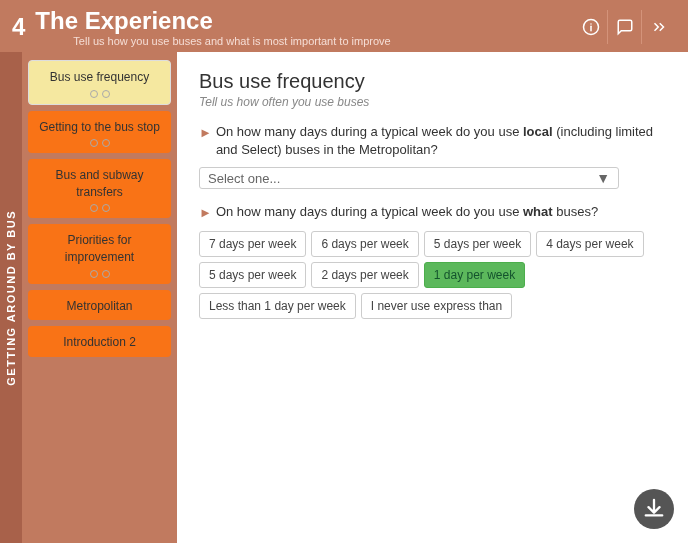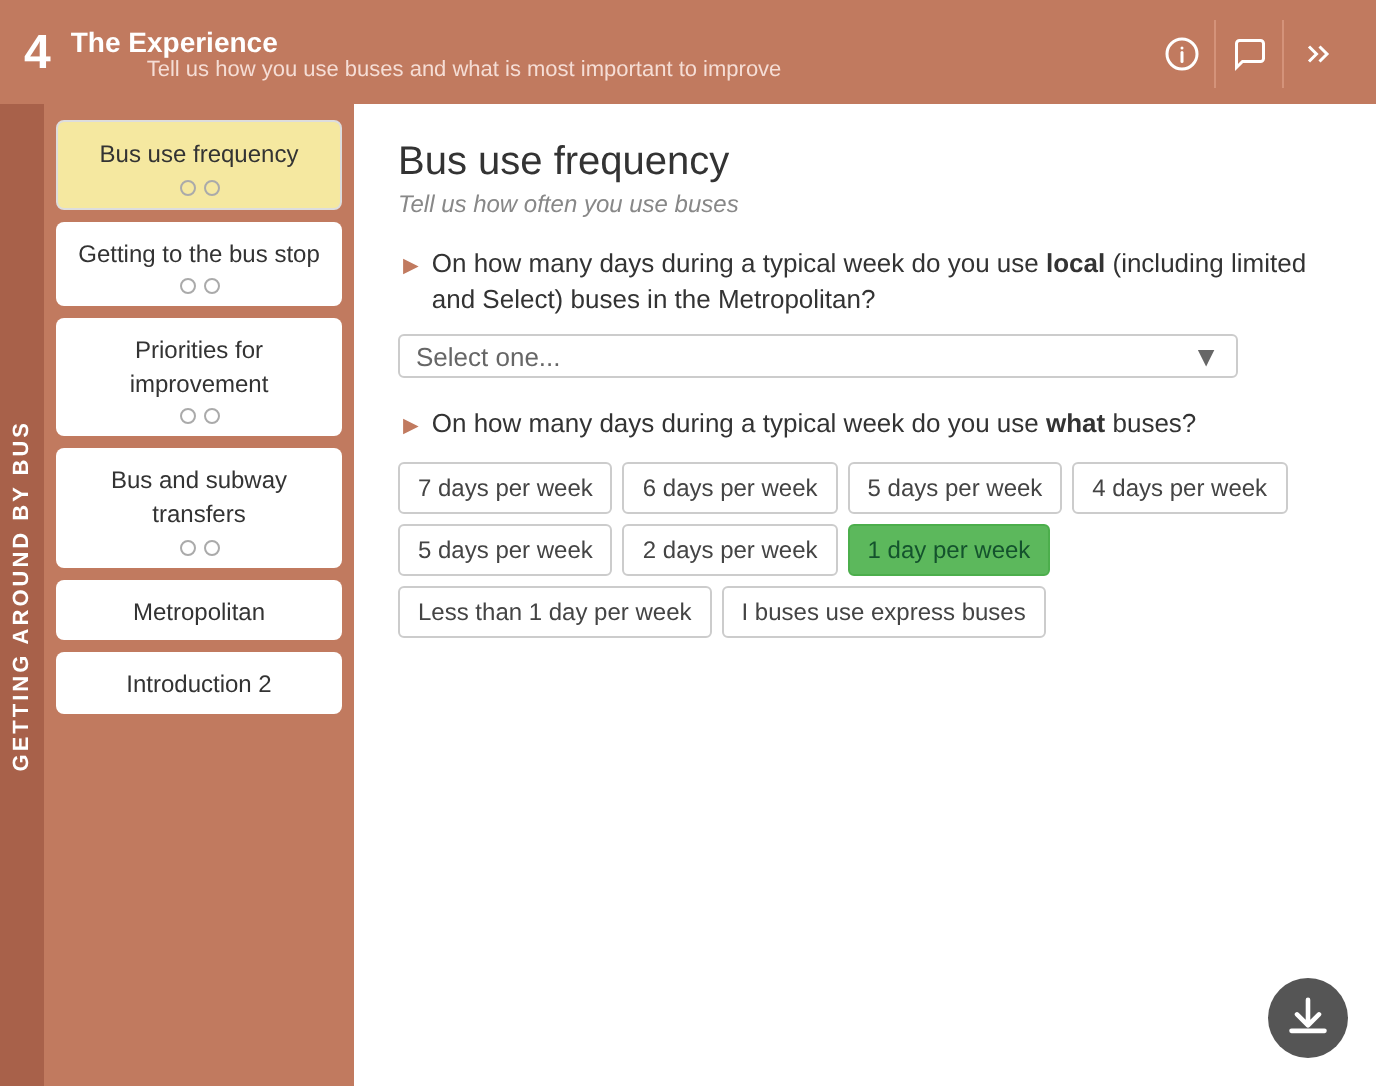--- a/index.html
+++ b/index.html
@@ -30,21 +30,21 @@
     .page-number {
       font-size: 24px;
       font-weight: bold;
       color: #fff;
     }
     .header-titles {
       display: flex;
       flex-direction: column;
     }
     .header-title {
-      font-size: 14px;
+      font-size: 24px;
       font-weight: bold;
       color: #fff;
       line-height: 1.2;
     }
     .header-subtitle {
       font-size: 11px;
       color: #f5ddd5;
       margin-left: 38px;
     }
     .header-icons {
@@ -104,21 +104,21 @@
     .sidebar {
       width: 155px;
       background: #c17a5f;
       padding: 8px 6px;
       display: flex;
       flex-direction: column;
       gap: 6px;
       flex-shrink: 0;
     }
     .sidebar-item {
-      background: #ffffff;
+      background: #f97316;
       border-radius: 4px;
       padding: 8px 8px 6px 8px;
       cursor: pointer;
       text-align: center;
     }
     .sidebar-item.active {
       background: #f5e8a0;
       border: 1px solid #ddd;
     }
     .sidebar-item-label {
@@ -304,28 +304,28 @@
       </div>
     </div>
     <div class="sidebar-item">
       <span class="sidebar-item-label">Getting to the bus stop</span>
       <div class="sidebar-dots">
         <div class="dot"></div>
         <div class="dot"></div>
       </div>
     </div>
     <div class="sidebar-item">
+      <span class="sidebar-item-label">Bus and subway transfers</span>
+      <div class="sidebar-dots">
+        <div class="dot"></div>
+        <div class="dot"></div>
+      </div>
+    </div>
+    <div class="sidebar-item">
       <span class="sidebar-item-label">Priorities for improvement</span>
-      <div class="sidebar-dots">
-        <div class="dot"></div>
-        <div class="dot"></div>
-      </div>
-    </div>
-    <div class="sidebar-item">
-      <span class="sidebar-item-label">Bus and subway transfers</span>
       <div class="sidebar-dots">
         <div class="dot"></div>
         <div class="dot"></div>
       </div>
     </div>
     <div class="sidebar-item">
       <span class="sidebar-item-label">Metropolitan</span>
     </div>
     <div class="sidebar-item">
       <span class="sidebar-item-label">Introduction 2</span>
@@ -358,21 +358,21 @@
       </div>
       <div class="button-group">
         <button class="choice-btn">7 days per week</button>
         <button class="choice-btn">6 days per week</button>
         <button class="choice-btn">5 days per week</button>
         <button class="choice-btn">4 days per week</button>
         <button class="choice-btn">5 days per week</button>
         <button class="choice-btn">2 days per week</button>
         <button class="choice-btn selected">1 day per week</button>
         <button class="choice-btn">Less than 1 day per week</button>
-        <button class="choice-btn">I buses use express buses</button>
+        <button class="choice-btn">I never use express than</button>
       </div>
     </div>
 
     <div class="bottom-nav">
       <div class="next-btn">
         <svg viewBox="0 0 24 24">
           <path d="M12 2v13M6 10l6 6 6-6M3 19h18" stroke="#fff" stroke-width="2.5" stroke-linecap="round" stroke-linejoin="round" fill="none"></path>
         </svg>
       </div>
     </div>

